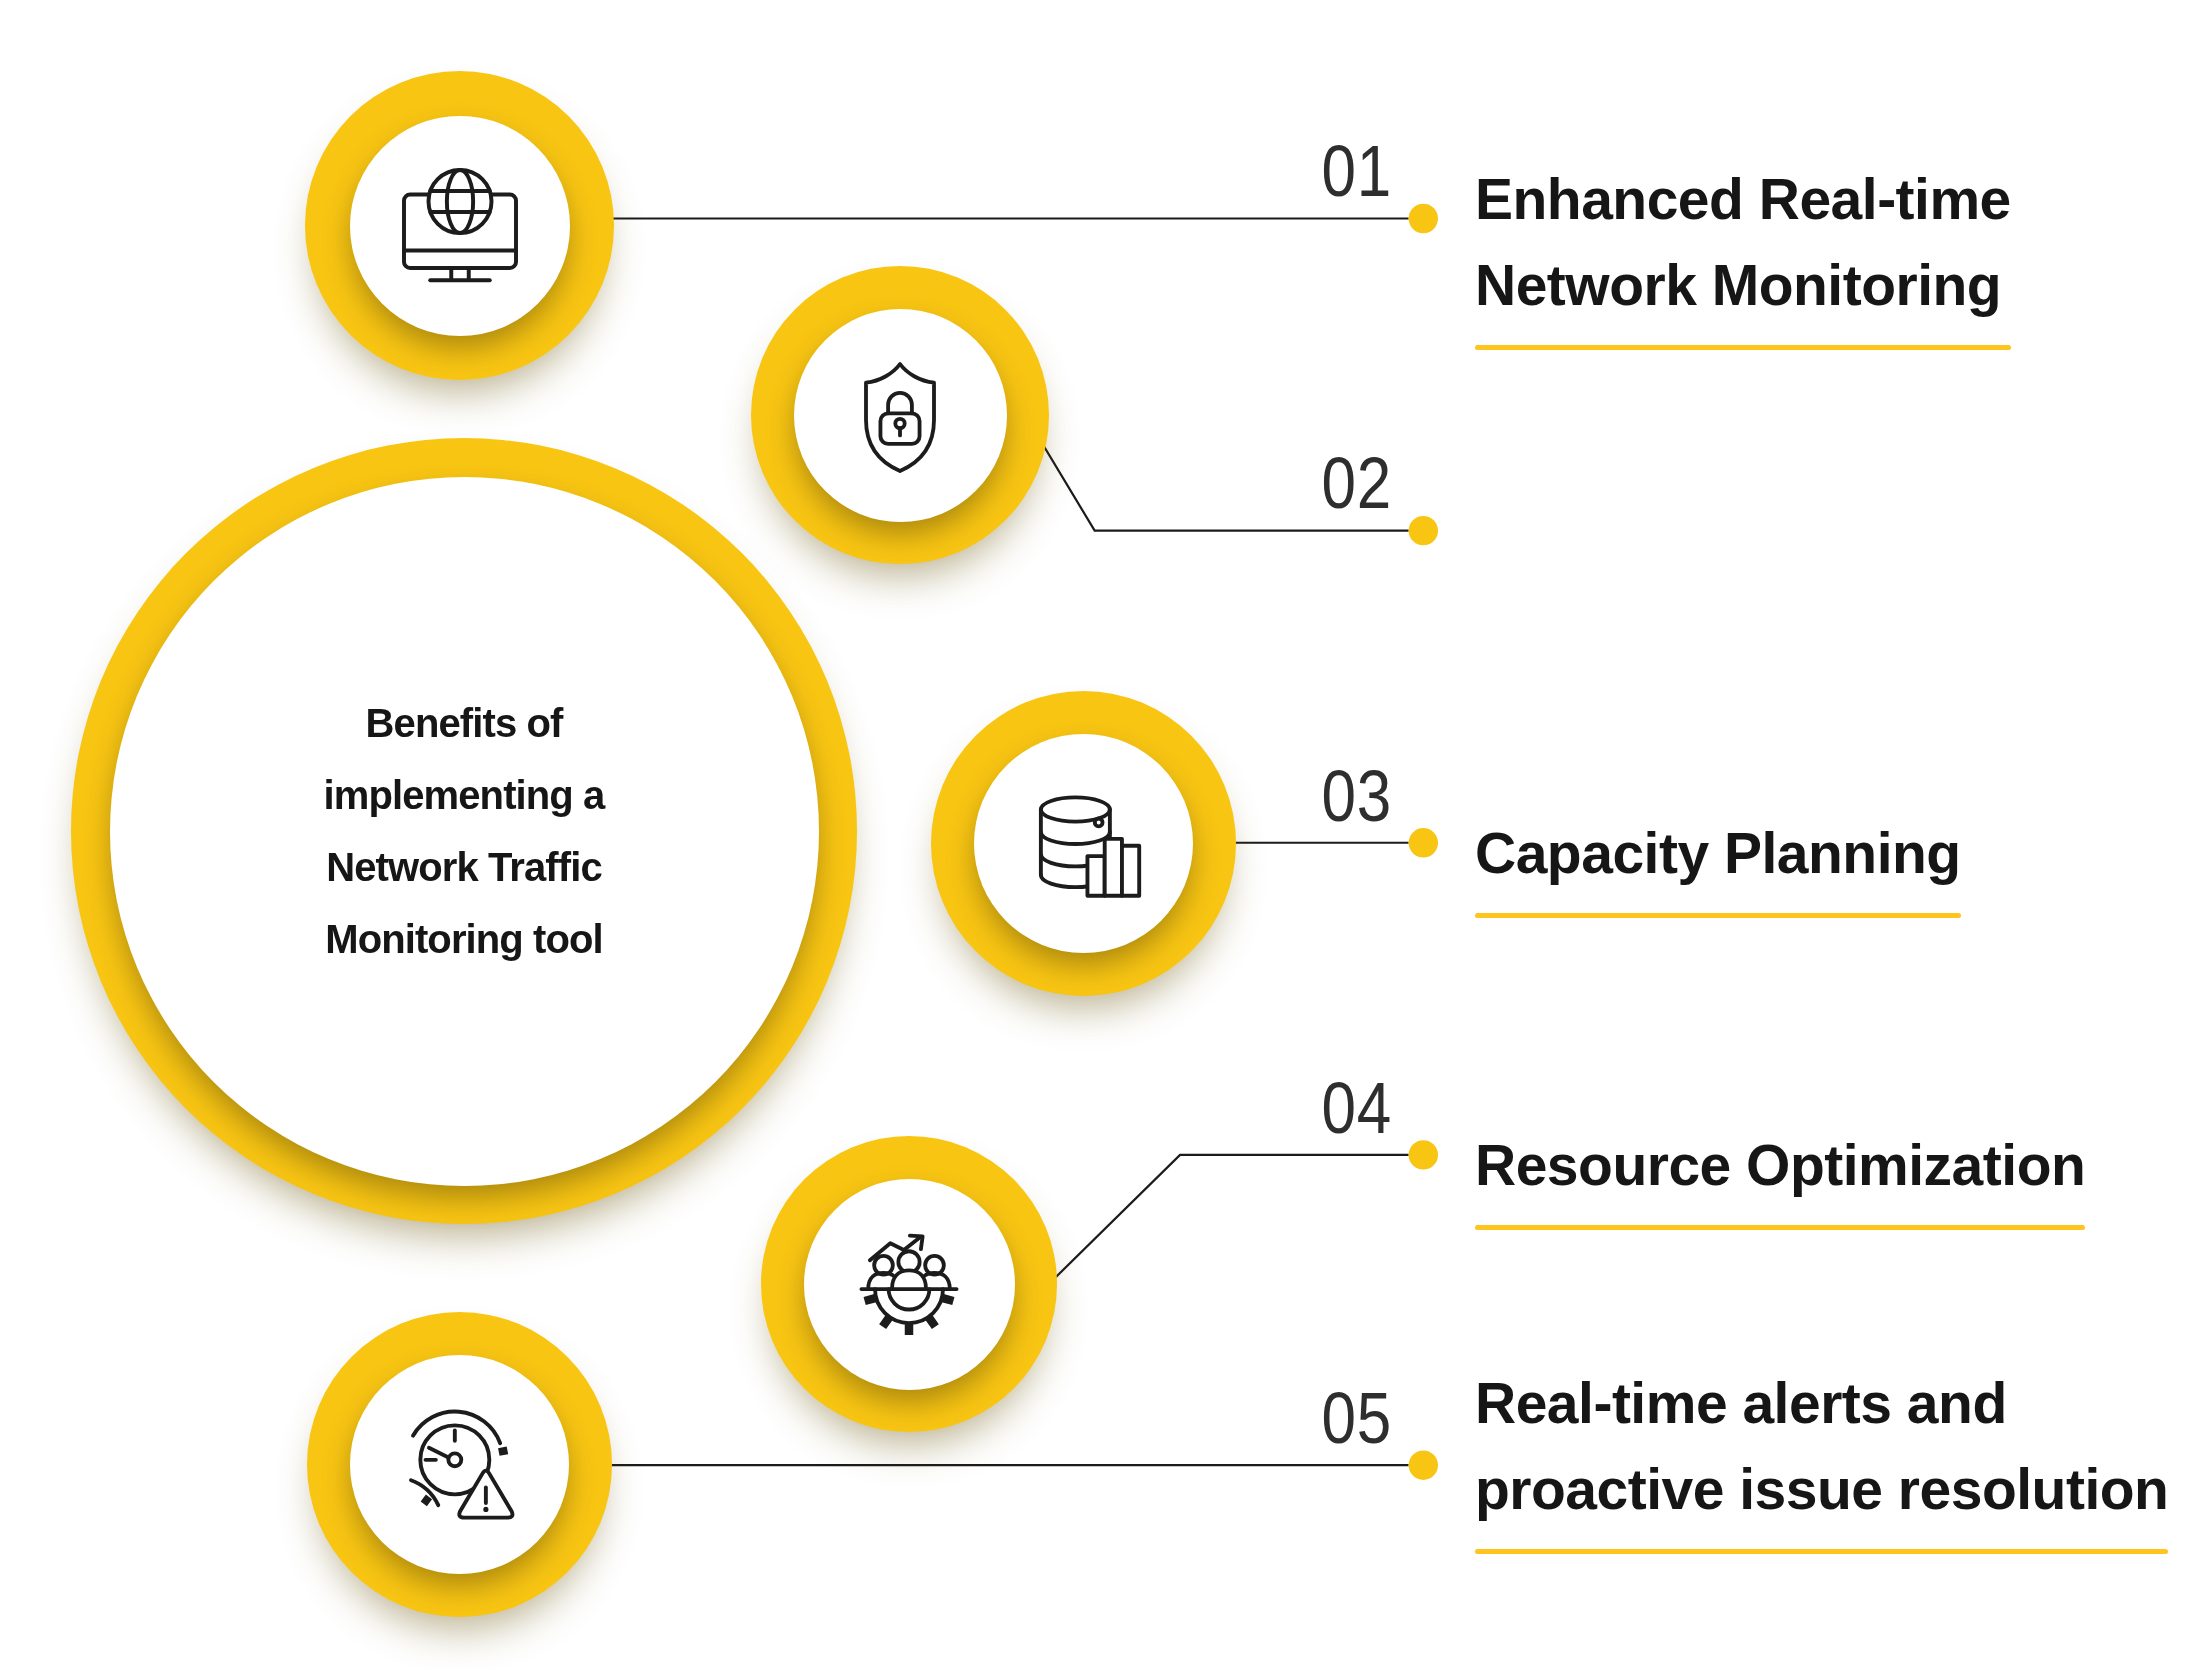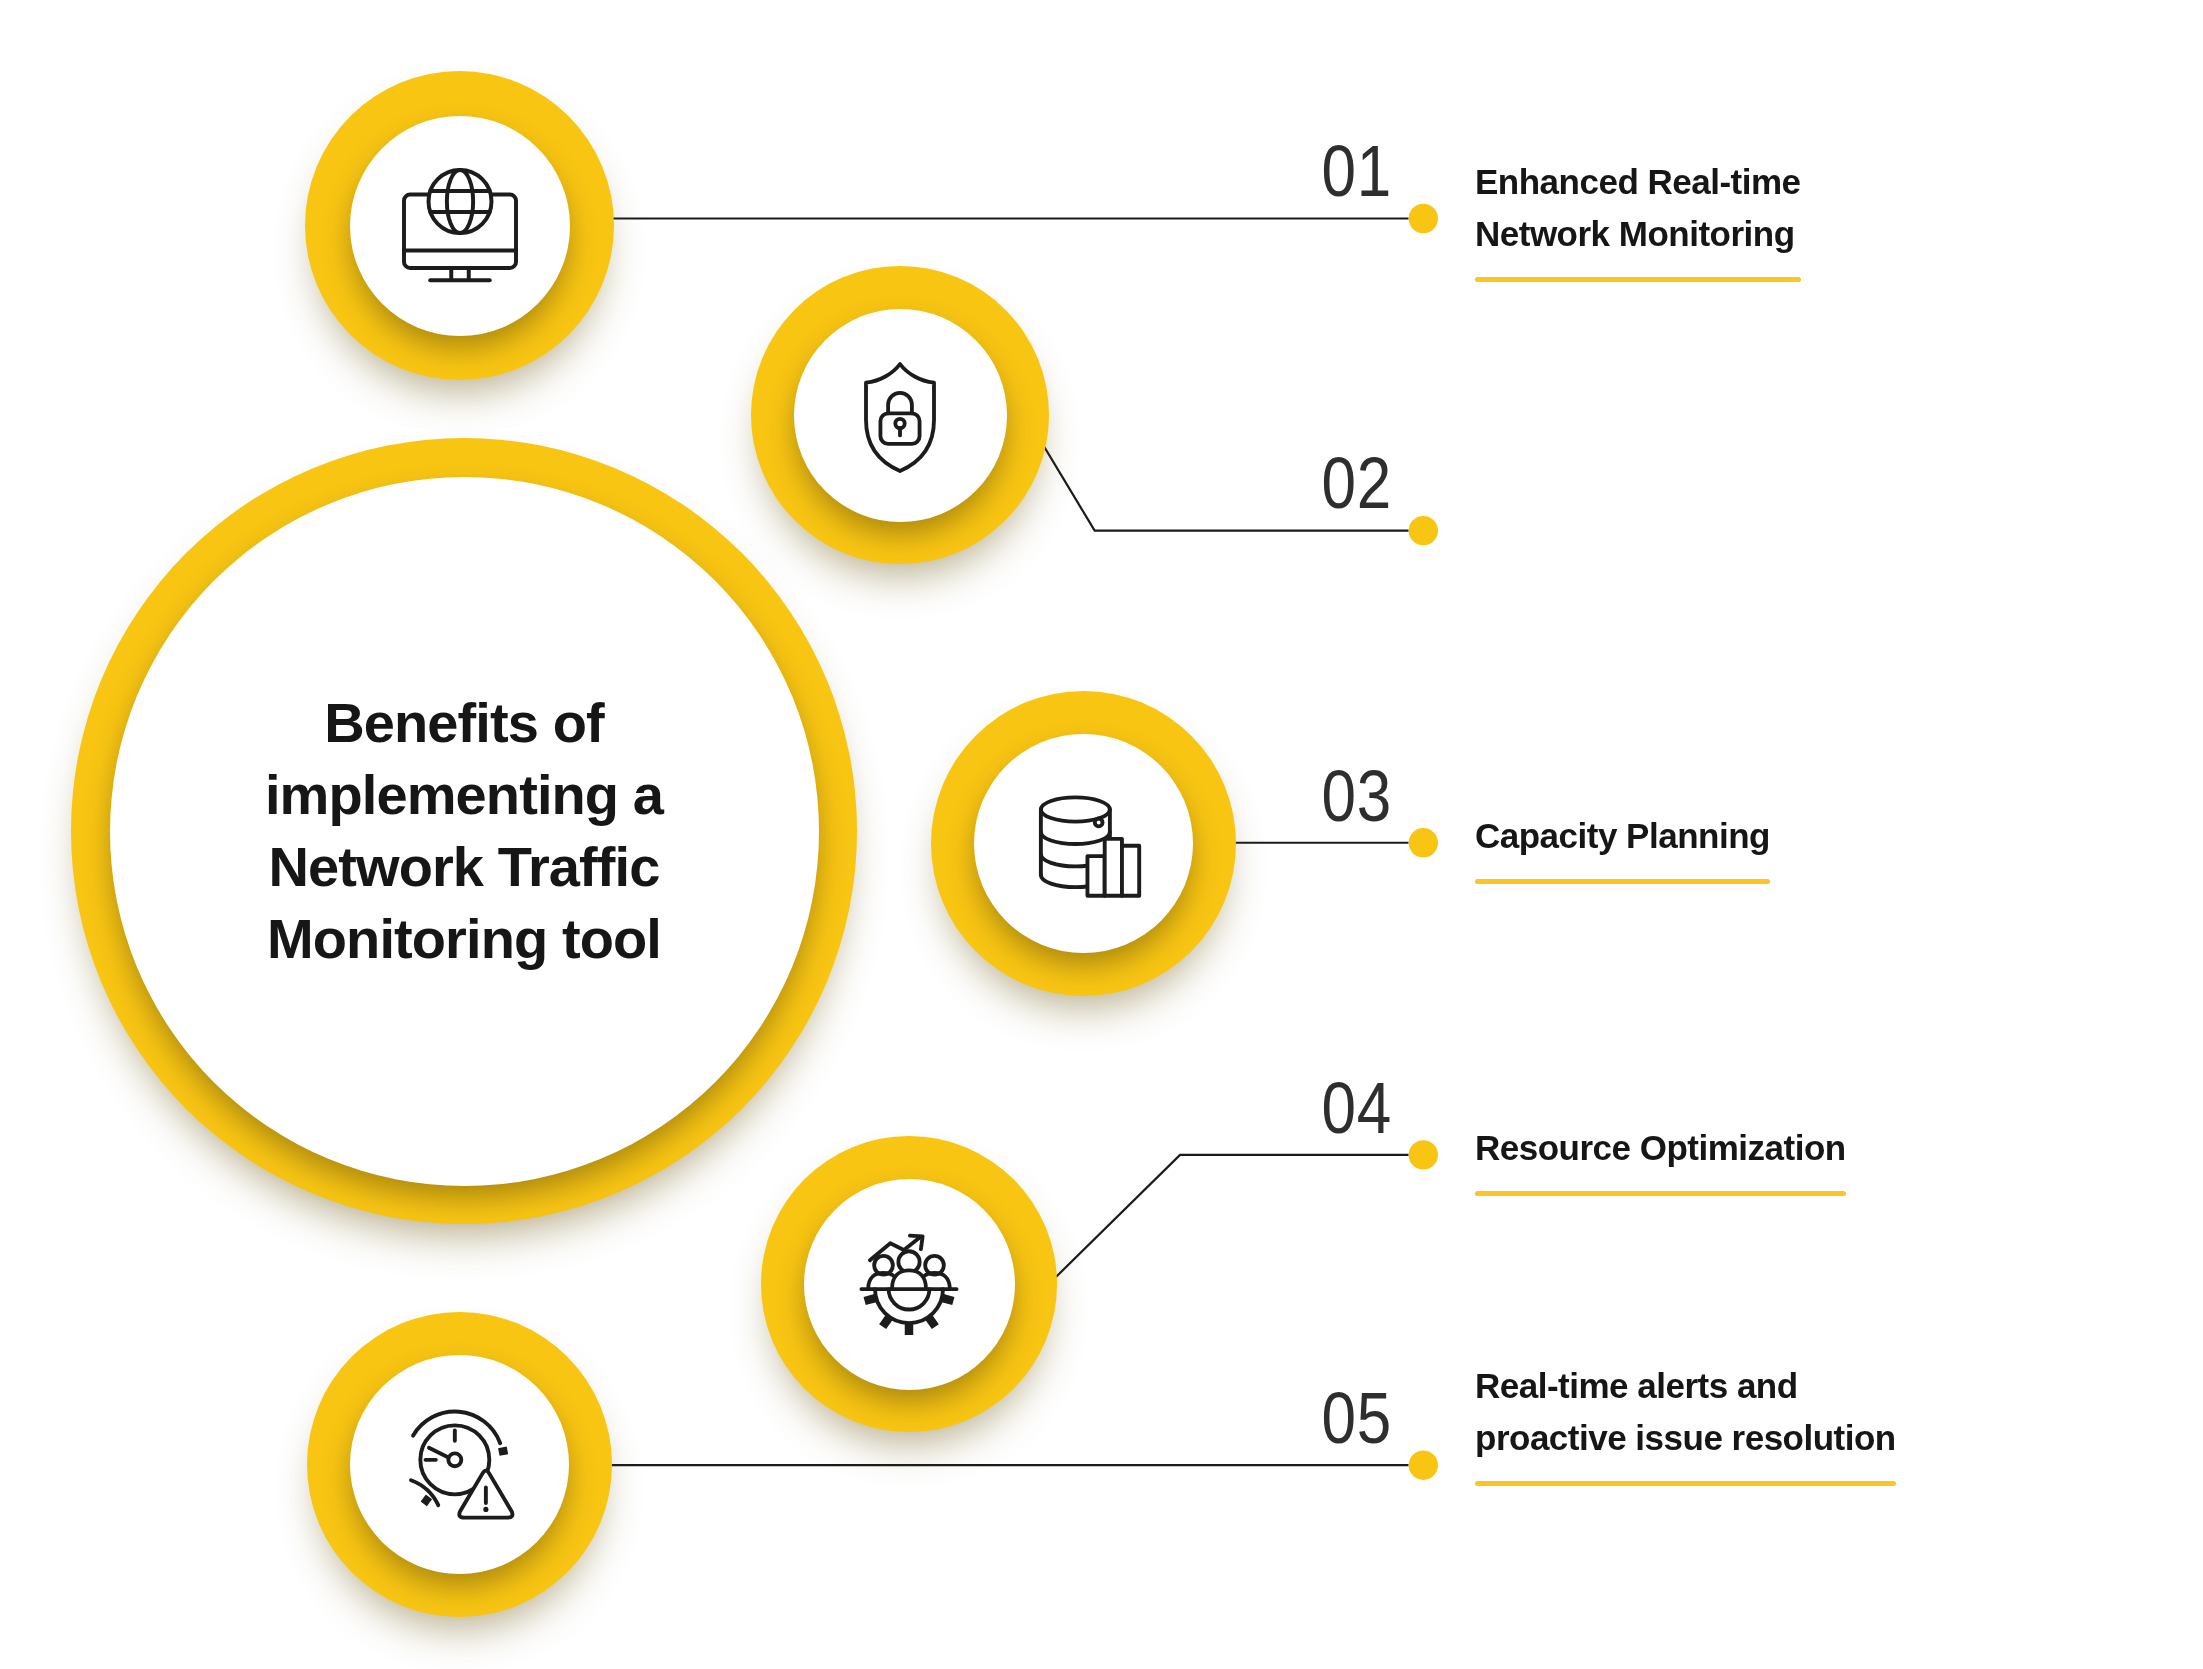--- a/index.html
+++ b/index.html
@@ -26,21 +26,21 @@
     box-shadow:0 24px 39px -11px rgba(110,90,20,.45);
     display:flex;align-items:center;justify-content:center;
   }
   .circle-inner{
     border-radius:50%;background:#ffffff;
     box-shadow:0 14.7px 27.5px -1.8px rgba(62,50,8,.40);
     display:flex;align-items:center;justify-content:center;
   }
   .title{
     font-weight:700;color:var(--ink);
-    font-size:56px;line-height:72px;letter-spacing:-0.9px;
+    font-size:40px;line-height:72px;letter-spacing:-0.9px;
     text-align:center;white-space:pre-line;
   }
 
   
   .st{fill:none;stroke:#1C1C1C;stroke-width:4.5;stroke-linecap:round;stroke-linejoin:round;}
   .wf{fill:#ffffff;}
   .tooth{fill:none;stroke:#1C1C1C;stroke-width:10;stroke-linecap:butt;}
   .tooth2{fill:none;stroke:#1C1C1C;stroke-width:9;stroke-linecap:butt;}
   .soliddot{fill:#1C1C1C;stroke:none;}
 
@@ -48,21 +48,21 @@
   .benefit-number{
     position:absolute;z-index:3;right:812px;
     font-size:73px;line-height:1;font-weight:400;color:#2E2E2E;
     letter-spacing:0.9px;transform:scaleX(.85);transform-origin:100% 100%;
   }
   .benefit{
     position:absolute;z-index:3;left:1475px;width:max-content;
   }
   .benefit-label{
     font-weight:700;color:var(--ink);
-    font-size:35px;line-height:52px;letter-spacing:-0.5px;
+    font-size:57px;line-height:86px;letter-spacing:-0.5px;
     white-space:pre-line;
   }
   .benefit-underline{
     height:5.5px;background:var(--underline);margin-top:16.5px;width:100%;border-radius:2.8px;
   }
   .n1{top:134px}.n2{top:446px}.n3{top:759px}.n4{top:1071px}.n5{top:1381px}
   .b1{top:156px}.b2{top:498px}.b3{top:810px}.b4{top:1122px}.b5{top:1360px}
 </style>
 </head>
 <body>

